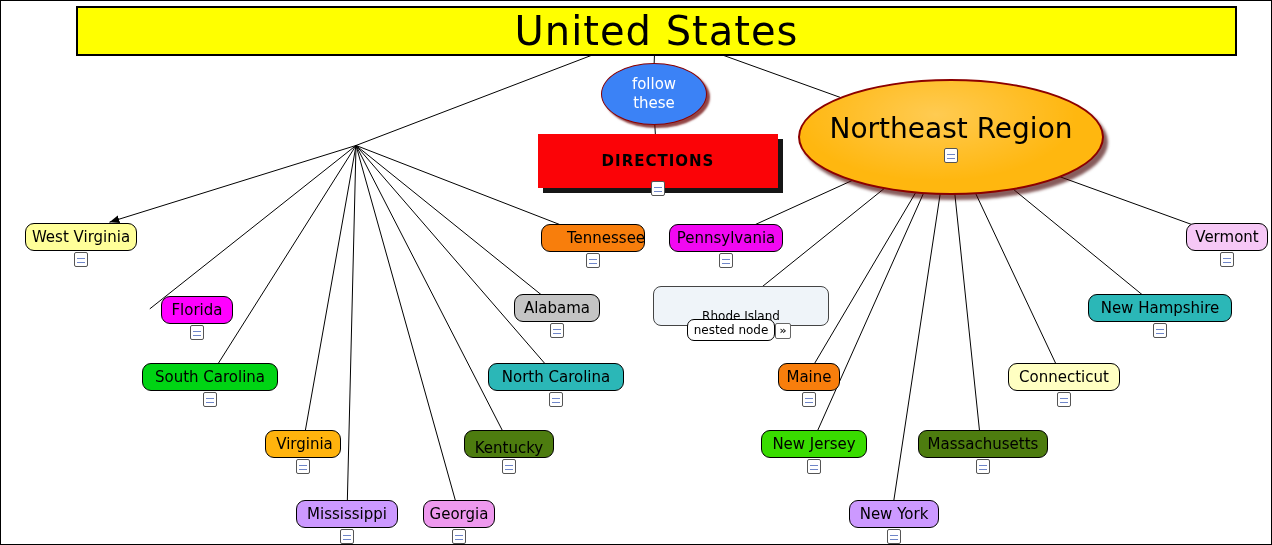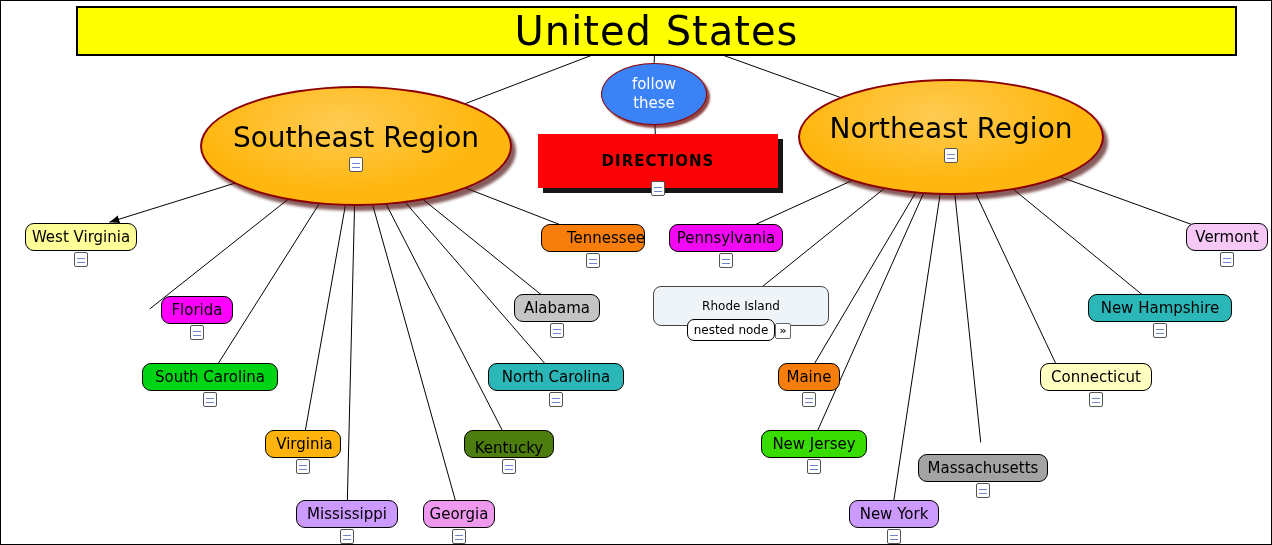--- a/index.html
+++ b/index.html
@@ -49,21 +49,21 @@
     border:1.5px solid #000;
     border-radius:9px;
     font-size:15px;
     padding:0 6px;
   }
   .parent{
     border:1px solid #444;
     border-radius:8px;
     font-size:12px;
     align-items:flex-start;
-    padding-top:12px;
+    padding-top:22px;
   }
   .nested{
     border:1px solid #000;
     border-radius:7px;
     font-size:12px;
   }
   .res-icon{
     width:12px;height:13px;
     background-color:#fff;
     background-image:repeating-linear-gradient(to bottom, rgba(0,0,0,0) 0 3px, #6f86c9 3px 4px);
@@ -127,24 +127,20 @@
       <span class="label">United States</span>
     </div>
     <div class="node connector" style="left: 600px; top: 62px; width: 106px; height: 62px; background-color: #3b82f6; color: rgb(255, 255, 255);">
       <span class="label">follow
 these</span>
     </div>
     <div class="node box" style="left: 537px; top: 133px; width: 240px; height: 54px; background-color: rgb(251, 3, 7);">
       <span class="label">DIRECTIONS</span>
       <span class="res-icon"></span>
     </div>
-    <div class="node region" style="left: 199px; top: 85px; width: 312px; height: 120px; background-color: rgb(255, 183, 15);">
-      <span class="label">Southeast Region</span>
-      <span class="res-icon"></span>
-    </div>
     <div class="node region" style="left: 797px; top: 78px; width: 306px; height: 116px; background-color: rgb(255, 183, 15);">
       <span class="label">Northeast Region</span>
       <span class="res-icon"></span>
     </div>
     <div class="node state" style="left: 4px; top: 222px; width: 112px; height: 28px; background-color: rgb(255, 255, 153); margin-left: 20px;">
       <span class="label">West Virginia</span>
       <span class="res-icon"></span>
     </div>
     <div class="node state" style="left: 112px; top: 295px; width: 72px; height: 28px; background-color: rgb(255, 0, 255); margin-left: 48px;">
       <span class="label">Florida</span>
@@ -198,25 +194,25 @@
       <span class="res-icon"></span>
     </div>
     <div class="node state" style="left: 760px; top: 429px; width: 106px; height: 28px; background-color: rgb(57, 220, 0);">
       <span class="label">New Jersey</span>
       <span class="res-icon"></span>
     </div>
     <div class="node state" style="left: 848px; top: 499px; width: 90px; height: 28px; background-color: rgb(204, 153, 255);">
       <span class="label">New York</span>
       <span class="res-icon"></span>
     </div>
-    <div class="node state" style="left: 917px; top: 429px; width: 130px; height: 28px; background-color: #a3a3a3; margin-top: 24px;">
+    <div class="node state" style="left: 917px; top: 429px; width: 130px; height: 28px; background-color: #4d7c0f;">
       <span class="label">Massachusetts</span>
       <span class="res-icon"></span>
     </div>
-    <div class="node state" style="left: 1007px; top: 362px; width: 112px; height: 28px; background-color: rgb(255, 255, 194); margin-left: 32px;">
+    <div class="node state" style="left: 1007px; top: 362px; width: 112px; height: 28px; background-color: rgb(255, 255, 194);">
       <span class="label">Connecticut</span>
       <span class="res-icon"></span>
     </div>
     <div class="node state" style="left: 1087px; top: 293px; width: 144px; height: 28px; background-color: rgb(43, 183, 183);">
       <span class="label">New Hampshire</span>
       <span class="res-icon"></span>
     </div>
     <div class="node state" style="left: 1185px; top: 222px; width: 82px; height: 28px; background-color: rgb(246, 200, 246);">
       <span class="label">Vermont</span>
       <span class="res-icon"></span>

